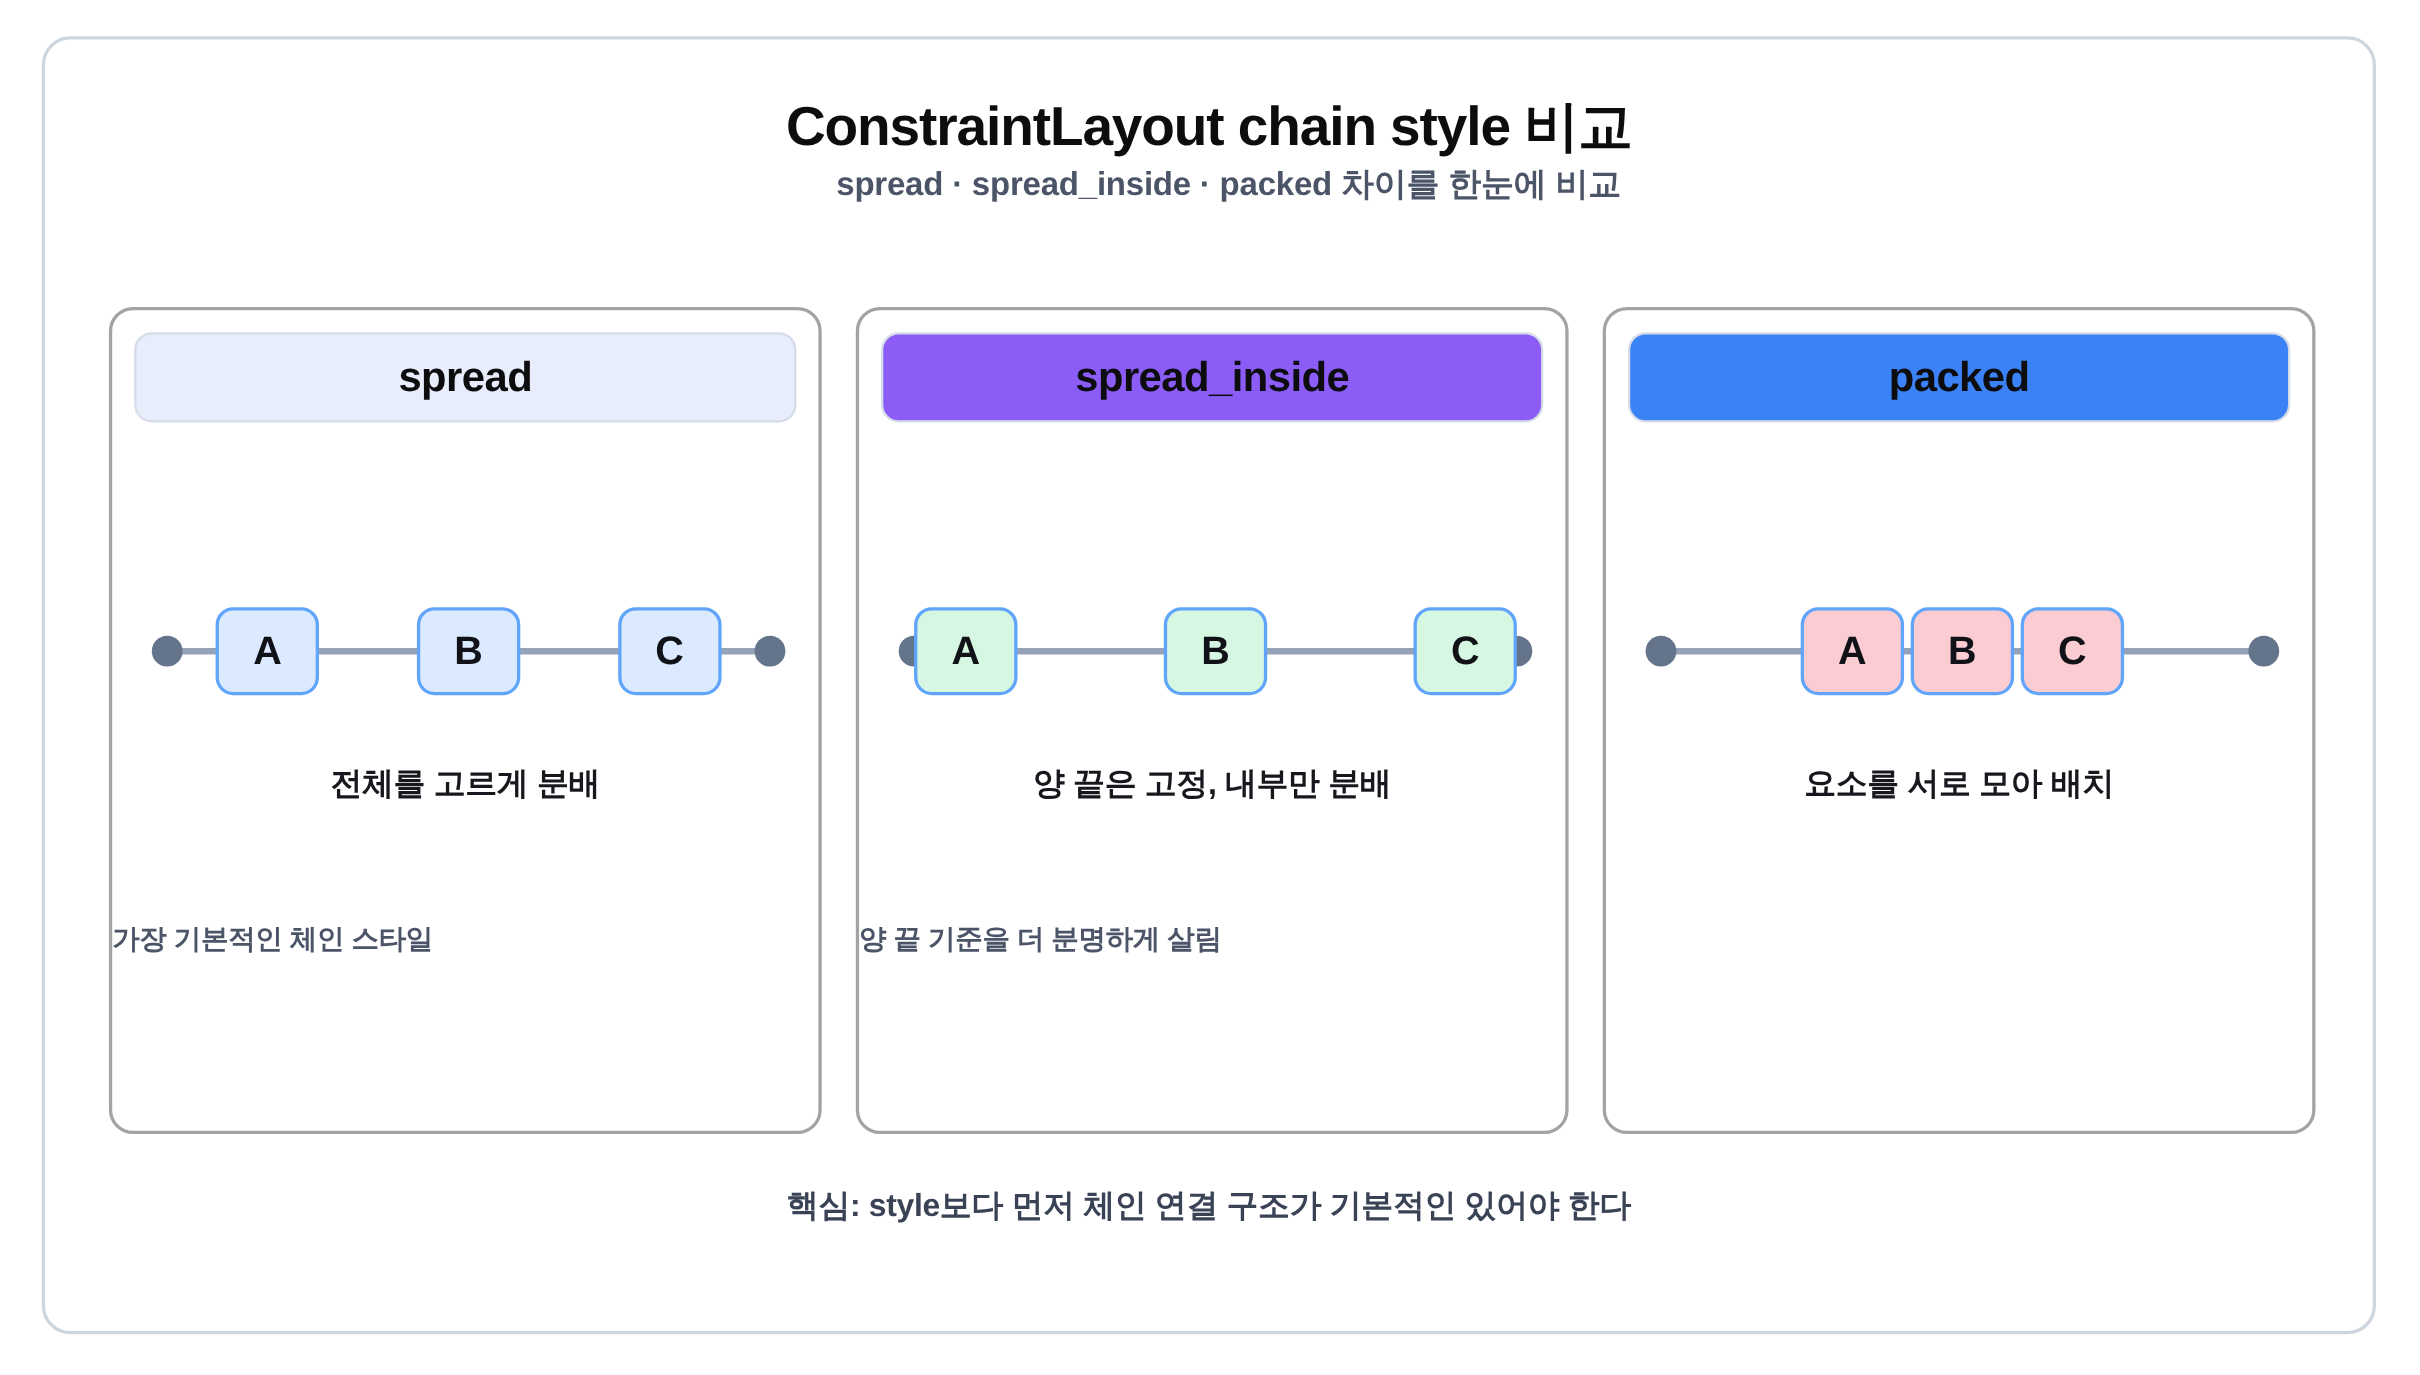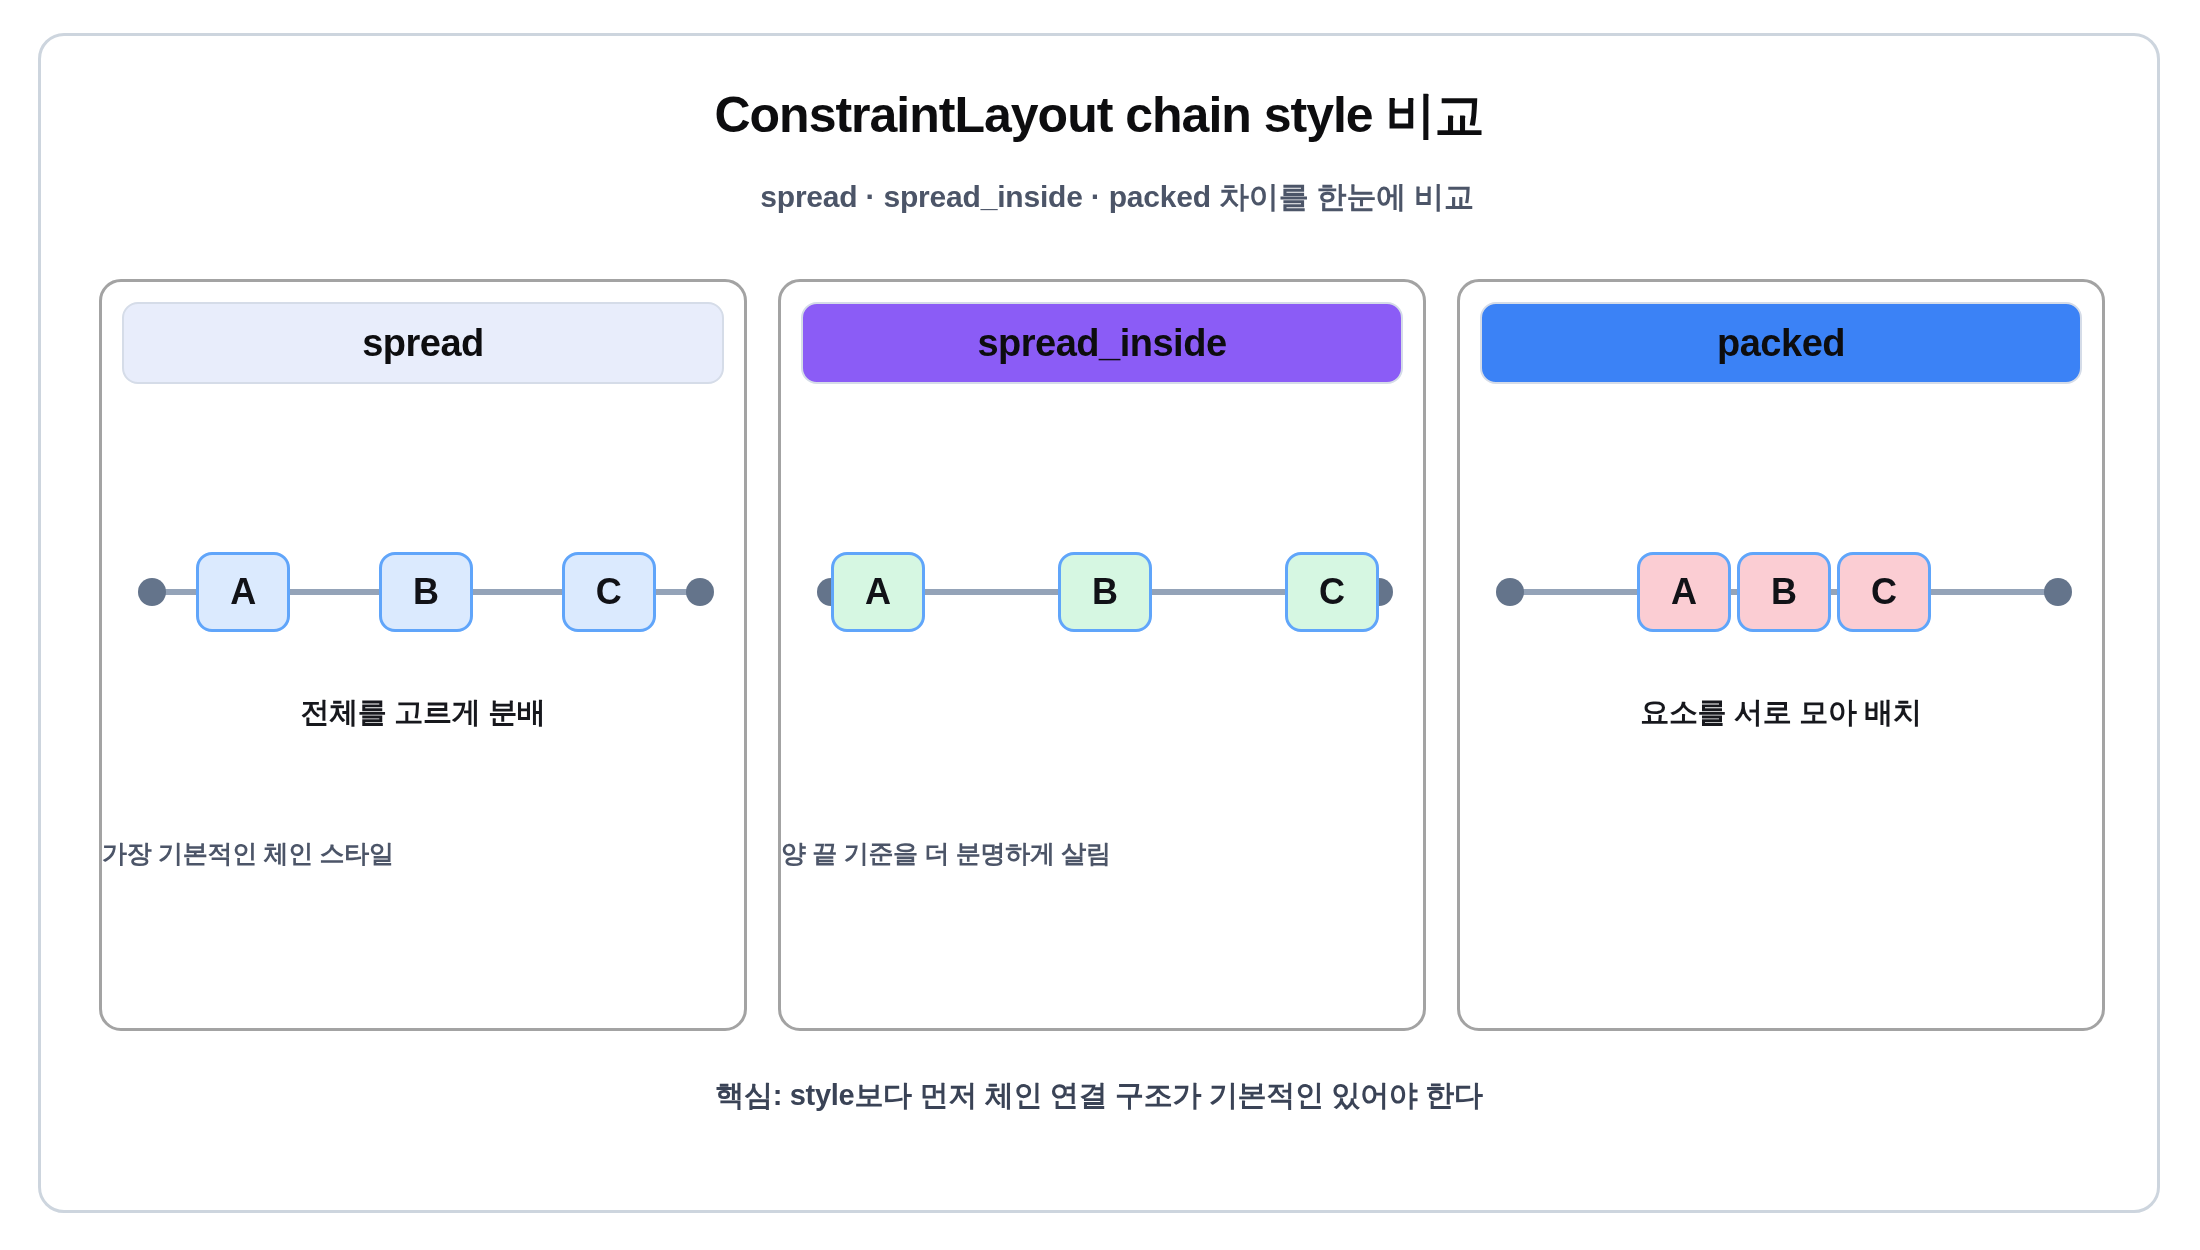--- a/index.html
+++ b/index.html
@@ -33,21 +33,21 @@
   }
   .page-title {
     font-size: 50px;
     font-weight: 800;
     color: #0d0d0f;
     letter-spacing: -1px;
     line-height: 1.1;
     margin: 0;
   }
   .page-subtitle {
-    margin-top: 34px;
+    margin-top: 4px;
     font-size: 30px;
     font-weight: 700;
     color: #4c5568;
     letter-spacing: -0.2px;
     padding-left: 36px;
   }
 
   
   .cards-row {
     position: absolute;
@@ -226,20 +226,21 @@
         <div class="chain-track"></div>
         <div class="endpoint-dot left"></div>
         <div class="endpoint-dot right"></div>
         <div class="nodes spread_inside">
           <div class="node">A</div>
           <div class="node">B</div>
           <div class="node">C</div>
         </div>
       </div>
 
+      <div class="card-desc">양 끝은 고정, 내부만 분배</div>
       <div class="card-note">양 끝 기준을 더 분명하게 살림</div>
     </div>
 
     <div class="card card-3">
       <div class="card-header">
         <span class="card-header-label">packed</span>
       </div>
 
       <div class="chain-area">
         <div class="chain-track"></div>

